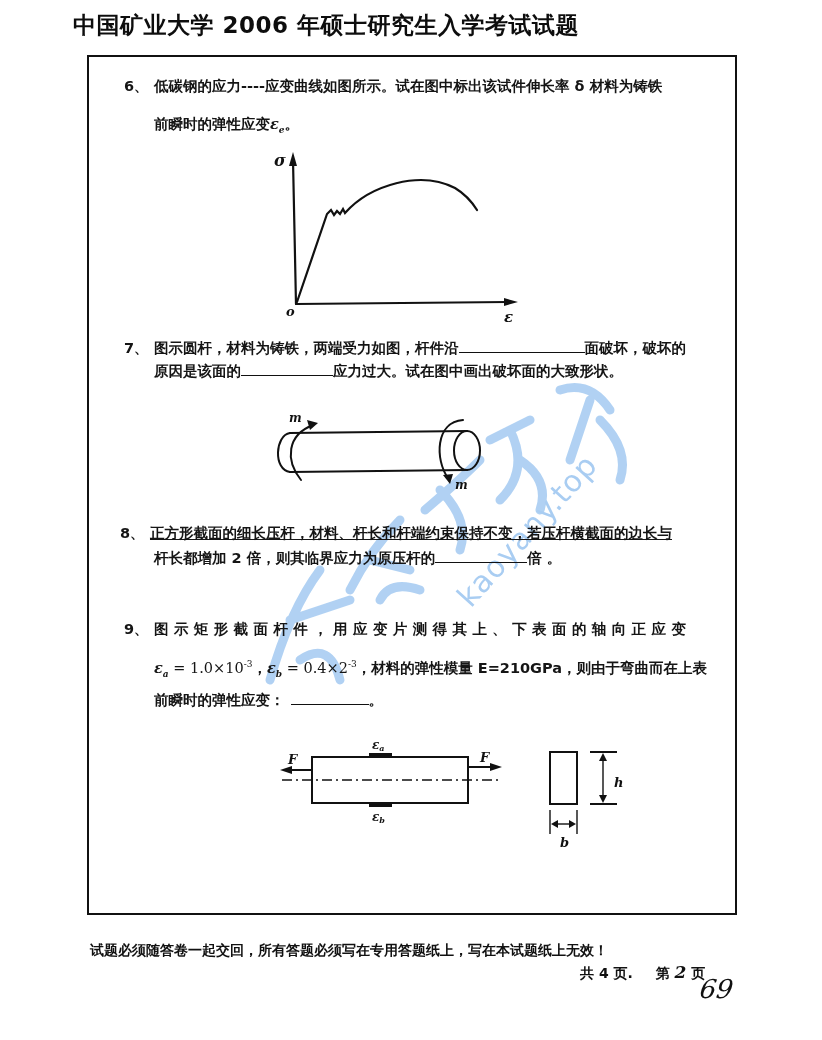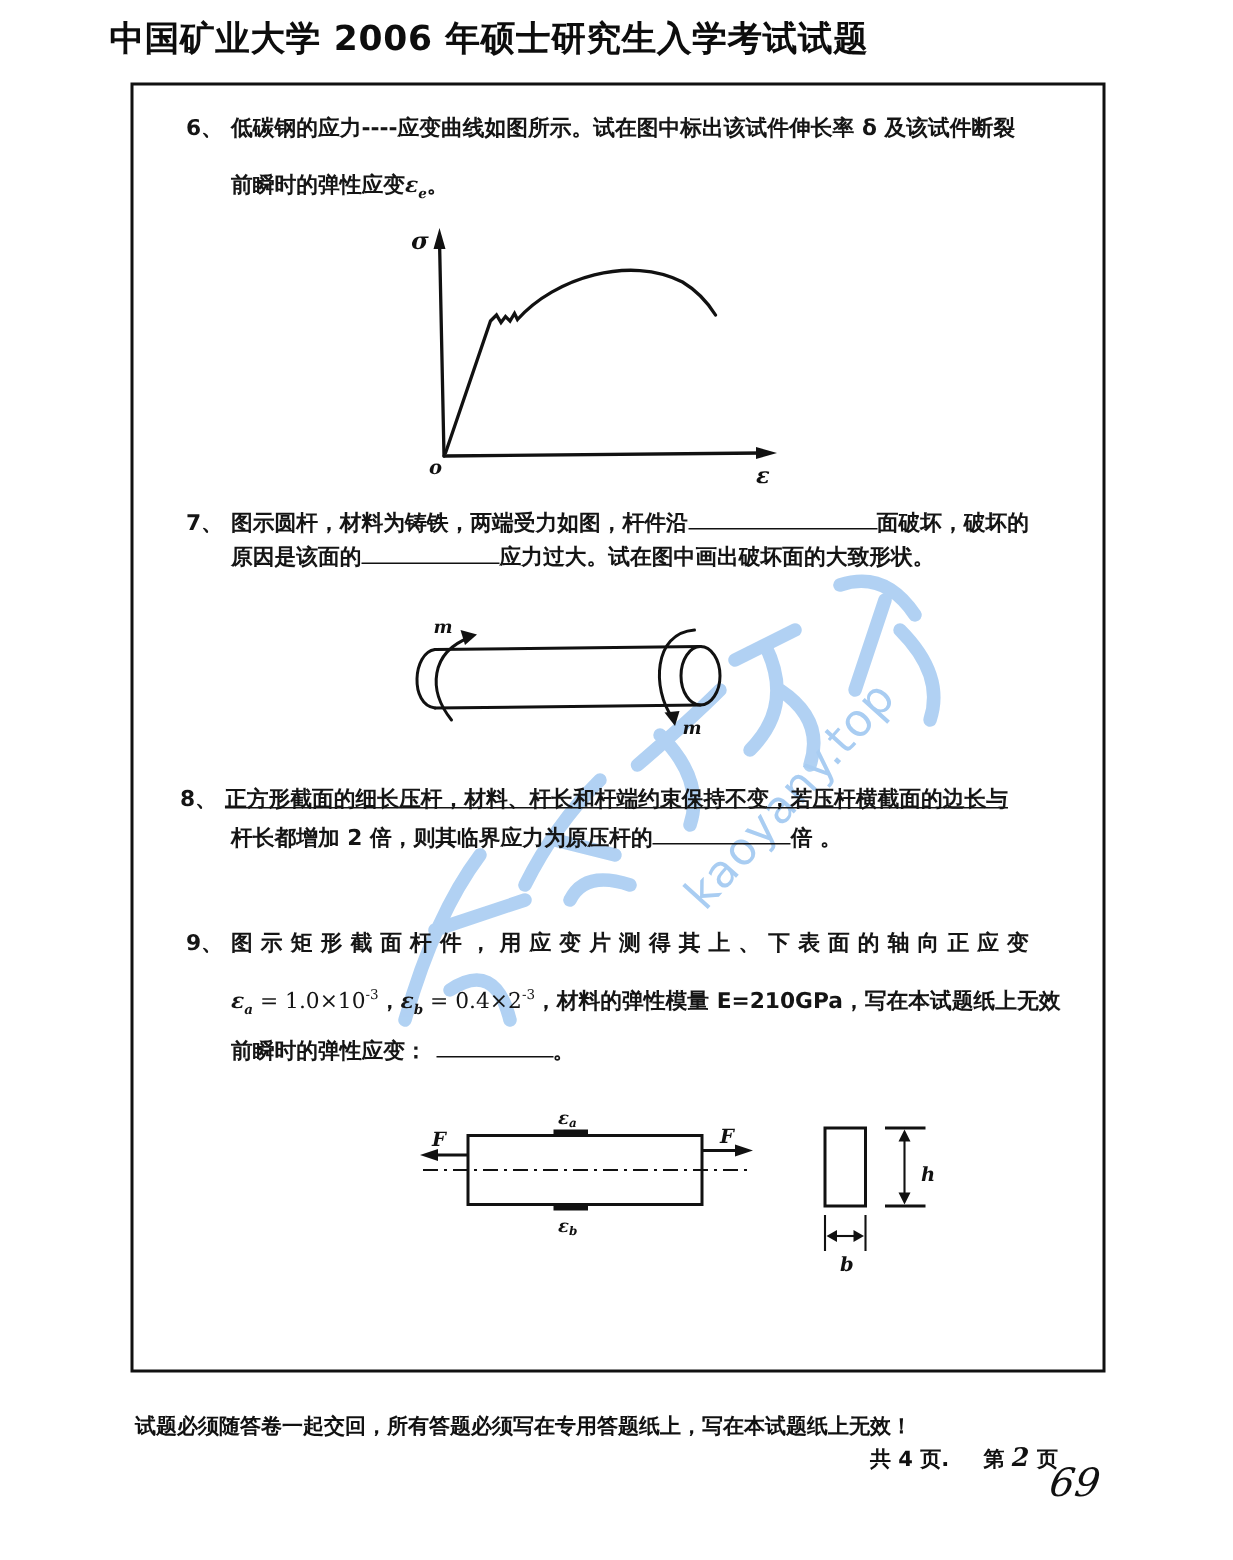--- a/index.html
+++ b/index.html
@@ -42,21 +42,21 @@
     <path d="M40 320 Q60 250 90 210 M60 260 L120 240 M70 300 Q100 280 110 320"></path>
     <path d="M120 230 Q140 190 170 160 M140 200 L180 210 M150 240 Q160 220 190 230"></path>
     <path d="M195 150 Q230 120 250 100 M210 130 Q240 160 230 190"></path>
     <path d="M260 80 L300 60 M280 70 Q300 110 270 140 M290 100 Q320 120 310 150"></path>
     <path d="M330 30 Q360 20 380 50 M360 40 L340 100 M370 60 Q400 90 390 120"></path>
   </g>
 </svg>
 <div class="abs watermark" style="left:450px;top:590px;font-size:30px;color:#a9cdf2;transform:rotate(-48deg);transform-origin:left top;letter-spacing:1px;font-family:'DejaVu Sans',sans-serif;">kaoyany.top</div>
 
 <div class="abs q" style="left:124px;top:76px;">
-  <span class="qnum">6、</span><span>低碳钢的应力----应变曲线如图所示。试在图中标出该试件伸长率 δ 及该试件断裂</span>
+  <span class="qnum">6、</span><span>低碳钢的应力----应变曲线如图所示。试在图中标出该试件伸长率 δ 材料为铸铁</span>
 </div>
 <div class="abs q" style="left:154px;top:114px;">
   <span>前瞬时的弹性应变</span><span class="mi">ε</span><sub class="mi">e</sub><span>。</span>
 </div>
 
 <svg class="abs" style="left:260px;top:140px;" width="270" height="190" viewBox="0 0 270 190">
   <g stroke="#111" stroke-width="2.2" fill="none" stroke-linecap="round">
     <line x1="36" y1="164" x2="33" y2="20"></line>
     <polygon points="33,12 29,26 37,26" fill="#111" stroke="none"></polygon>
     <line x1="36" y1="164" x2="248" y2="162"></line>
@@ -96,21 +96,21 @@
   <span class="qnum">8、</span><span>正方形截面的细长压杆，材料、杆长和杆端约束保持不变，若压杆横截面的边长与</span>
 </div>
 <div class="abs q" style="left:154px;top:548px;">
   <span>杆长都增加 2 倍，则其临界应力为原压杆的</span><span class="blank" style="width:92px;"></span><span>倍 。</span>
 </div>
 
 <div class="abs q spaced" style="left:124px;top:619px;letter-spacing:5.4px;">
   <span class="qnum" style="letter-spacing:0">9、</span><span>图示矩形截面杆件，用应变片测得其上、下表面的轴向正应变</span>
 </div>
 <div class="abs q" style="left:154px;top:654px;">
-  <span class="mi">ε</span><sub class="mi">a</sub><span class="math"> = 1.0×10</span><sup class="math">-3</sup><span>，</span><span class="mi">ε</span><sub class="mi">b</sub><span class="math"> = 0.4×2</span><sup class="math">-3</sup><span>，材料的弹性模量 E=210GPa，写在本试题纸上无效</span>
+  <span class="mi">ε</span><sub class="mi">a</sub><span class="math"> = 1.0×10</span><sup class="math">-3</sup><span>，</span><span class="mi">ε</span><sub class="mi">b</sub><span class="math"> = 0.4×2</span><sup class="math">-3</sup><span>，材料的弹性模量 E=210GPa，则由于弯曲而在上表</span>
 </div>
 <div class="abs q" style="left:154px;top:690px;">
   <span>前瞬时的弹性应变：</span><span class="blank" style="width:78px;margin-left:6px;"></span><span>。</span>
 </div>
 
 <svg class="abs" style="left:262px;top:722px;" width="420" height="140" viewBox="0 0 420 140">
   <g stroke="#111" stroke-width="2" fill="none">
     <rect x="50" y="35" width="156" height="46"></rect>
     <line x1="20" y1="58" x2="237" y2="58" stroke-width="1.4" stroke-dasharray="10,4,2,4"></line>
     <line x1="50" y1="48" x2="28" y2="48"></line>

